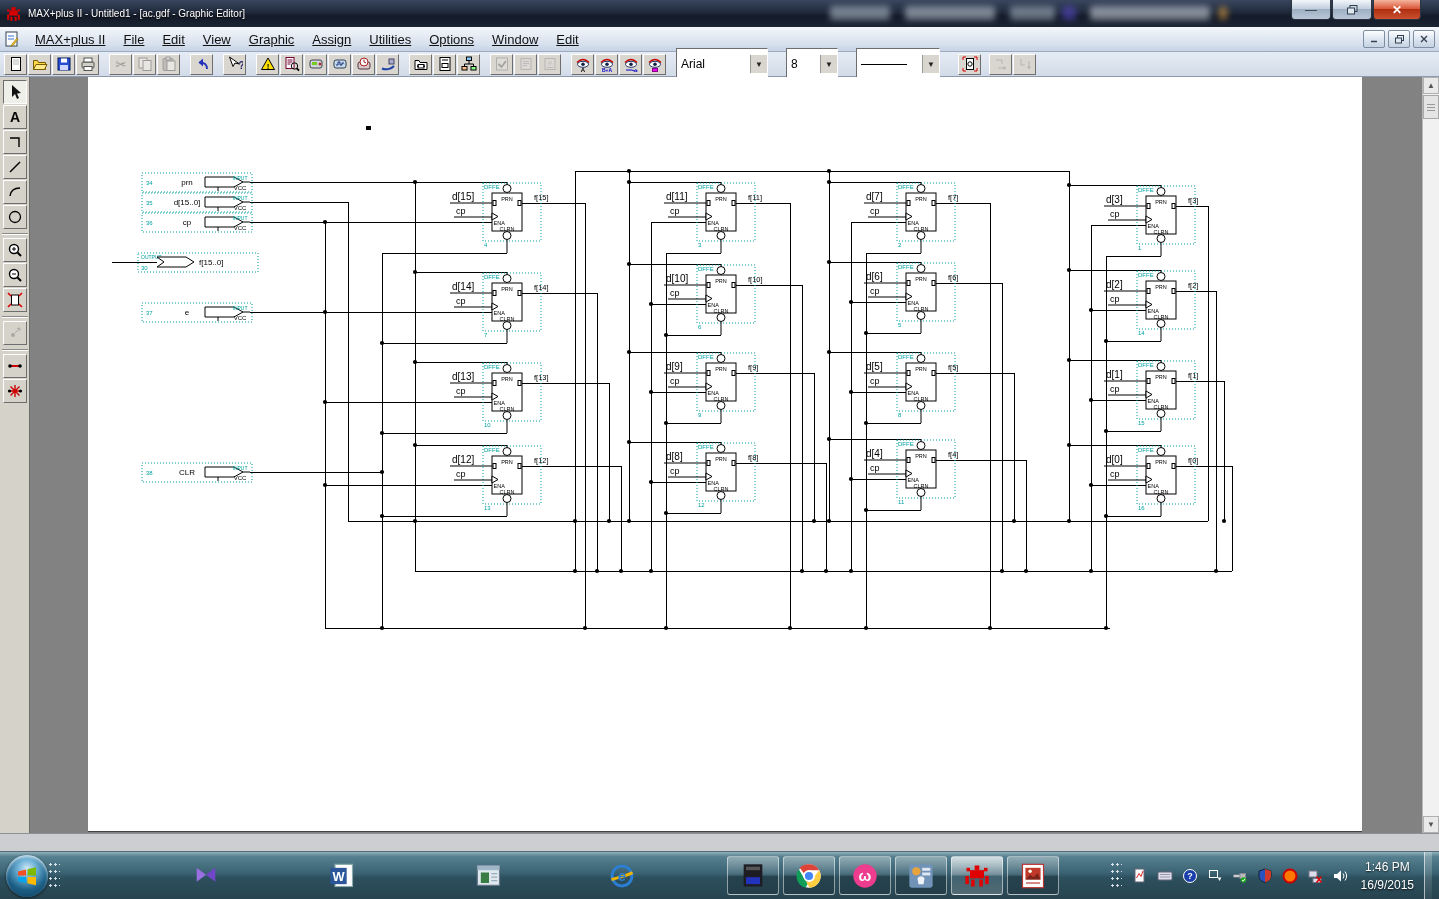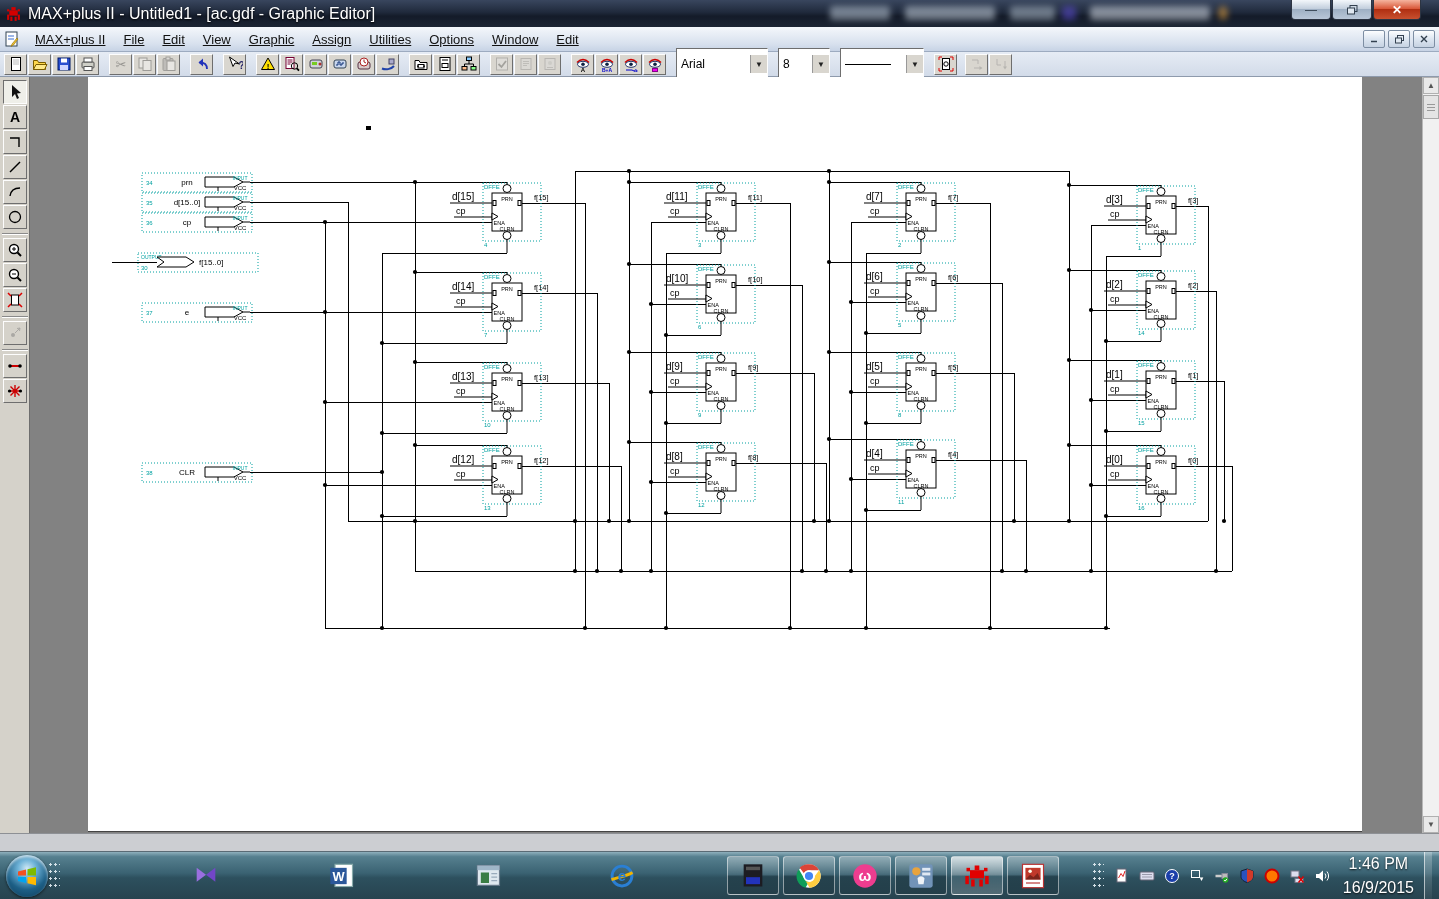--- a/index.html
+++ b/index.html
@@ -4,21 +4,21 @@
 <style>
   * { margin:0; padding:0; box-sizing:border-box; }
   html,body { width:1439px; height:899px; overflow:hidden; font-family:"Liberation Sans",sans-serif; background:#000; }
   #screen { position:relative; width:1439px; height:899px; background:#828282; }
 
   
   .titlebar { position:absolute; left:0; top:0; width:1439px; height:27px;
     background:linear-gradient(#39465e 0%, #202a3c 45%, #141b29 60%, #1b2433 100%);
     display:flex; align-items:center; color:#fff; overflow:hidden; }
   .titlebar .appicon { width:17px; height:17px; margin:0 6px 0 5px; }
-  .titlebar .title { font-size:16px; text-shadow:0 1px 2px #000; white-space:nowrap; }
+  .titlebar .title { font-size:10px; text-shadow:0 1px 2px #000; white-space:nowrap; }
   .ghosts { position:absolute; left:830px; top:3px; width:410px; height:21px; filter:blur(3px); opacity:.55; }
   .ghosts span { position:absolute; top:3px; height:14px; border-radius:3px; }
   .winbtns { position:absolute; right:18px; top:0; display:flex; }
   .winbtn { width:40px; height:20px; border:1px solid #2c3442; border-top:none;
     background:linear-gradient(#f3f7fb, #c3cfdd 45%, #9fb0c4 50%, #b9c7d8); color:#33404f;
     display:flex; align-items:center; justify-content:center; font-size:12px; border-radius:0 0 4px 4px; margin-left:1px; }
   .winbtn.close { width:48px; background:linear-gradient(#f5b49e, #d9593a 45%, #b02f12 50%, #c8502f); color:#fff; font-weight:bold; }
 
   
   .menubar { position:absolute; left:0; top:27px; width:1439px; height:25px;
@@ -33,21 +33,21 @@
   
   .toolbar { position:absolute; left:0; top:52px; width:1439px; height:25px;
     background:linear-gradient(#e6ecf5,#d2dbe9); border-bottom:1px solid #8e9aac;
     display:flex; align-items:center; padding-left:4px; }
   .tgroup { display:flex; align-items:center; margin-right:9px; }
   .tbtn { width:23px; height:21px; margin-right:1px; background:#d9d6cf;
     border:1px solid; border-color:#fdfdfd #6e6e6e #6e6e6e #fdfdfd;
     display:flex; align-items:center; justify-content:center; }
   .tbtn.disabled svg { opacity:.4; filter:grayscale(1); }
   .combo { height:32px; background:#fff; border:1px solid; border-color:#6e6e6e #fdfdfd #fdfdfd #6e6e6e;
-    display:flex; align-items:center; font-size:12px; margin-right:10px; }
+    display:flex; align-items:center; font-size:12px; margin-right:18px; }
   .combo .val { padding:0 4px; flex:1; white-space:nowrap; overflow:hidden; }
   .combo .drop { width:17px; height:18px; background:#d9d6cf; border-left:1px solid #999;
     display:flex; align-items:center; justify-content:center; font-size:8px; color:#222; }
   .lineglyph { width:46px; height:1px; background:#000; margin:0 4px; }
 
   
   .main { position:absolute; left:0; top:77px; width:1439px; height:756px; background:#828282; }
   .palette { position:absolute; left:0; top:0; bottom:0; width:30px; background:#d5d2ca; z-index:3;
     border-right:1px solid #6e6e6e; display:flex; flex-direction:column; align-items:center; padding-top:3px; }
   .ptool { width:24px; height:24px; margin-bottom:1px; background:#d5d2ca;
@@ -78,21 +78,21 @@
     background-image:radial-gradient(circle, rgba(230,240,245,.9) 1px, transparent 1.4px);
     background-size:5px 7px; }
   .qlicon { position:absolute; top:9px; width:32px; height:30px; display:flex; align-items:center; justify-content:center; }
   .taskwin { position:absolute; top:4px; width:52px; height:39px; border-radius:3px;
     border:1px solid rgba(255,255,255,.5);
     background:linear-gradient(rgba(255,255,255,.35), rgba(255,255,255,.08) 48%, rgba(0,0,0,.18) 52%, rgba(0,0,0,.1));
     display:flex; align-items:center; justify-content:center; }
   .taskwin.active { background:linear-gradient(rgba(255,255,255,.75), rgba(255,255,255,.3) 48%, rgba(120,150,160,.25) 52%, rgba(255,255,255,.2)); }
   .tray { position:absolute; right:7px; top:0; height:47px; display:flex; align-items:center; }
   .trayicon { width:17px; height:16px; margin-left:8px; display:flex; align-items:center; justify-content:center; }
-  .clock { margin-left:12px; color:#fff; font-size:16px; text-align:center; line-height:1.5;
+  .clock { margin-left:12px; color:#fff; font-size:12px; text-align:center; line-height:1.5;
     text-shadow:0 1px 2px rgba(0,0,0,.8); }
   .sliver { width:8px; height:47px; margin-left:10px; border-left:1px solid rgba(255,255,255,.6);
     background:linear-gradient(rgba(255,255,255,.25), rgba(255,255,255,.05)); }
 </style>
 </head>
 <body>
 
 <div id="screen">
 
   <div class="titlebar">

